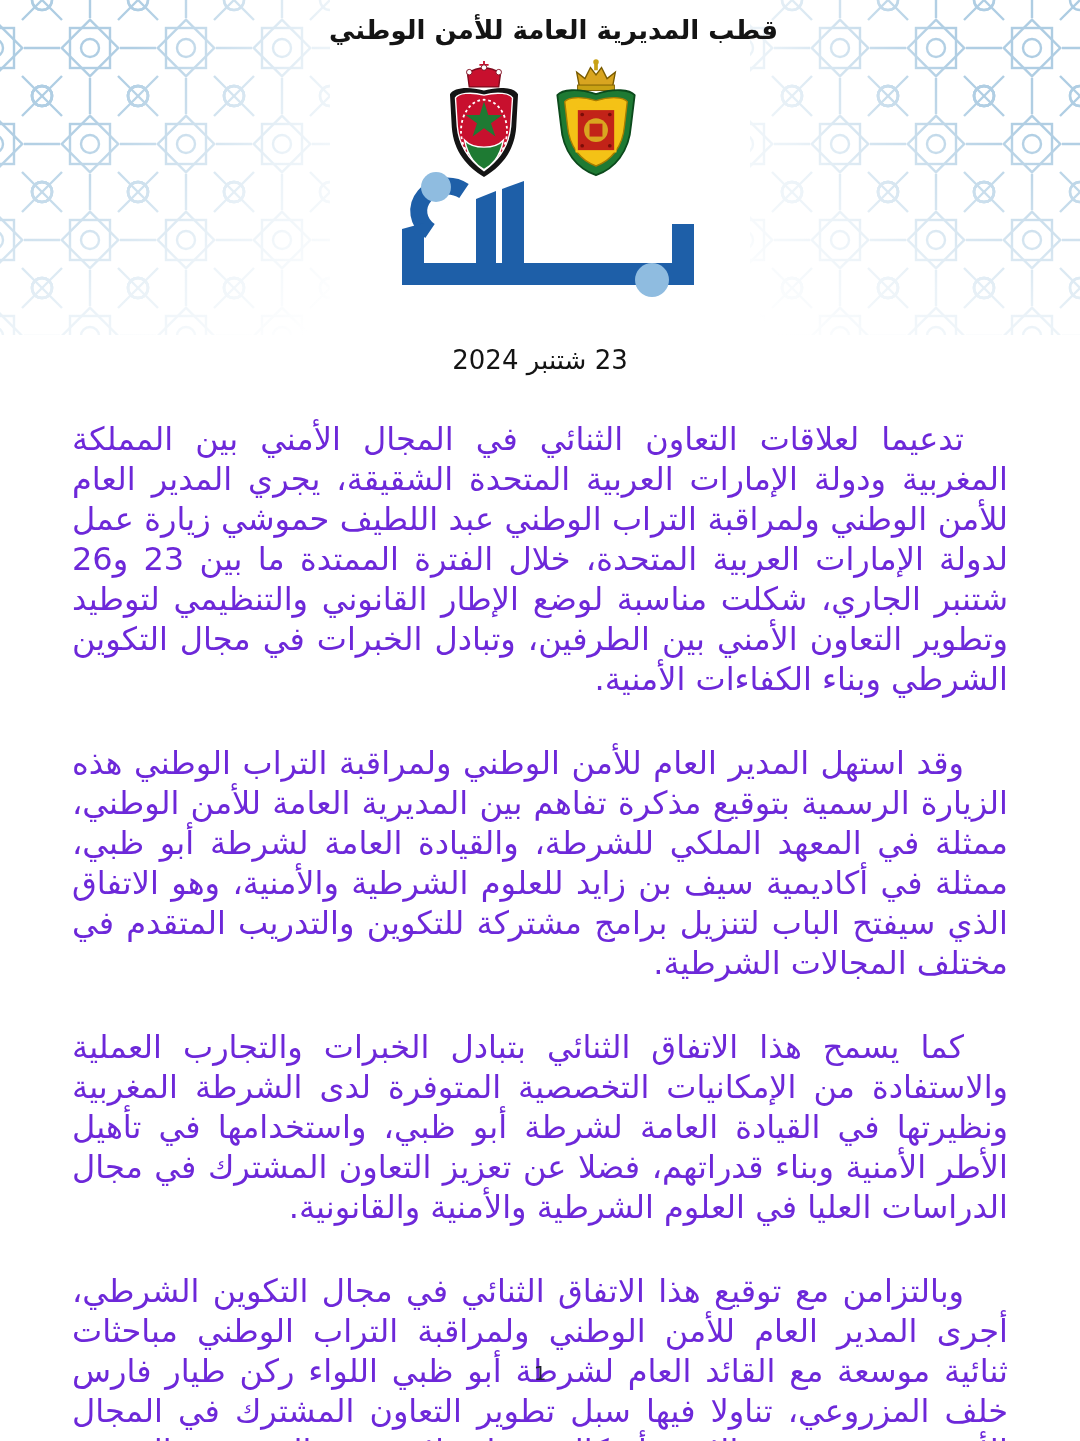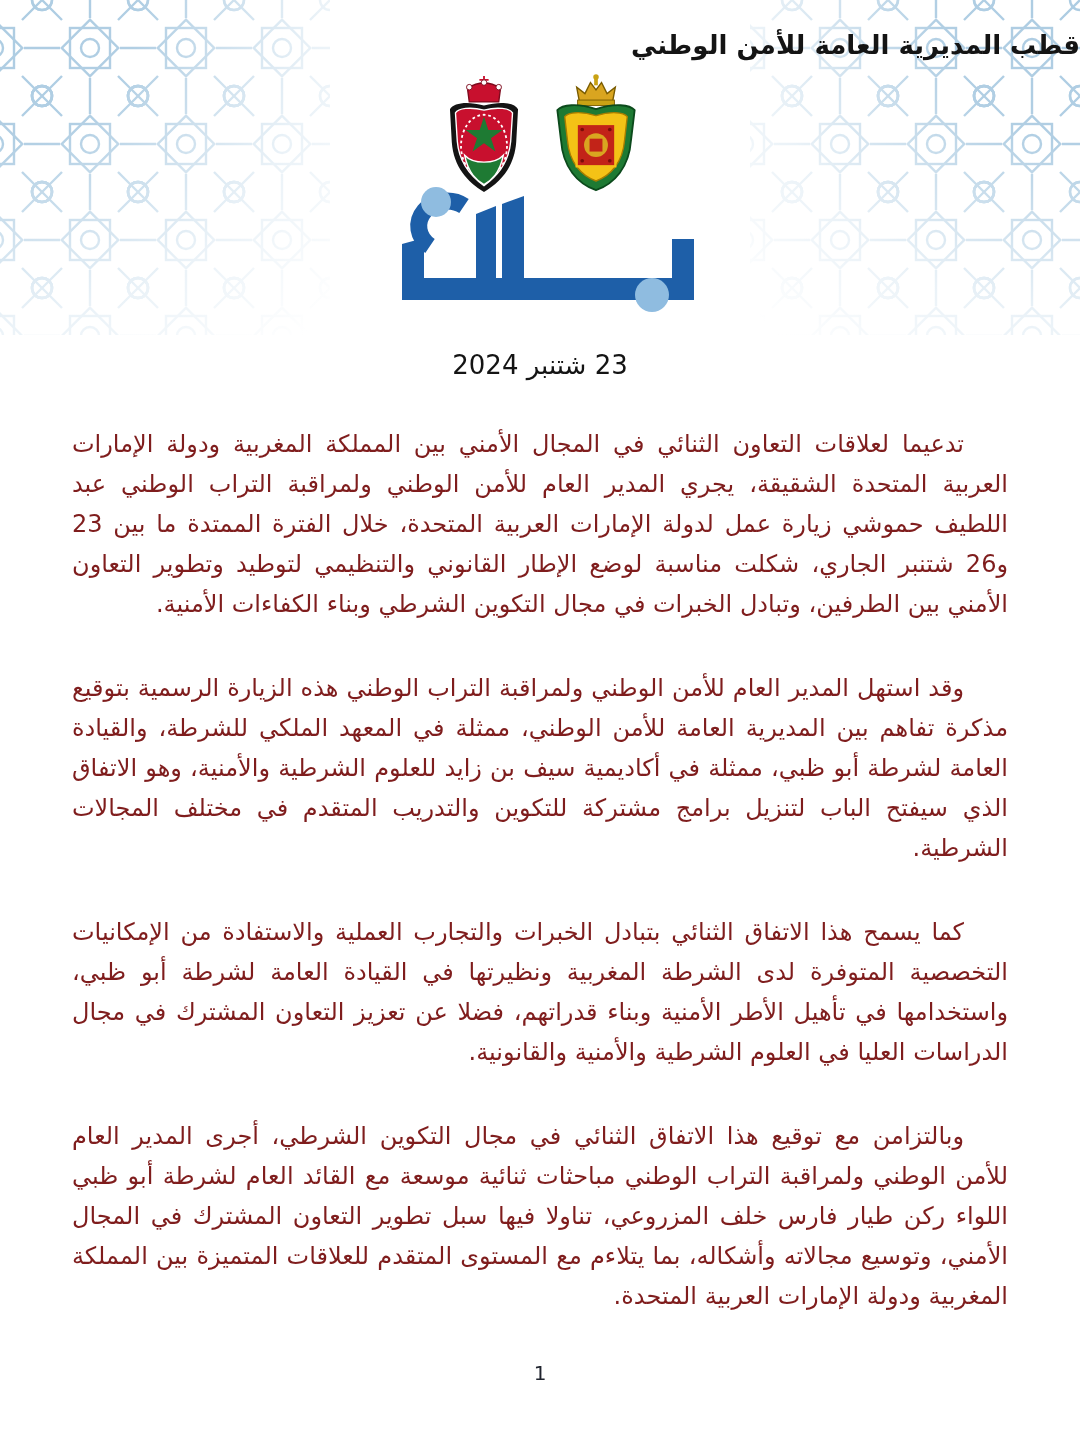--- a/index.html
+++ b/index.html
@@ -24,43 +24,43 @@
       rgba(255,255,255,0) 0%, rgba(255,255,255,0.05) 30%,
       rgba(255,255,255,0.75) 68%, #ffffff 96%);
   }
   .corner-tr::after {
     background: radial-gradient(circle at 100% 0%,
       rgba(255,255,255,0) 0%, rgba(255,255,255,0.05) 30%,
       rgba(255,255,255,0.75) 68%, #ffffff 96%);
   }
 
   
-  .header { position: relative; margin-top: 26px; text-align: right; padding-left: 27px; }
+  .header { position: relative; margin-top: 11px; text-align: center; padding-left: 27px; }
   .header div {
     font-weight: bold; font-size: 26px; line-height: 38px; color: #141414;
   }
 
   
   .emblems { position: relative; margin-top: 10px; display: flex; justify-content: center; align-items: flex-start; gap: 20px; }
   .emblems svg { display: block; }
 
   
   .logo-wrap { position: relative; margin-top: -14px; display: flex; justify-content: center; }
 
   
-  .date-line { position: relative; margin-top: 36px; text-align: center; font-size: 26px; color: #141414; direction: rtl; }
+  .date-line { position: relative; margin-top: 46px; text-align: center; font-size: 26px; color: #141414; direction: rtl; }
 
   
   .body-text { position: relative; margin: 44px 72px 0 72px; direction: rtl; }
   .body-text p {
     margin: 0 0 44px 0;
-    font-size: 24px; line-height: 40px;
+    font-size: 32px; line-height: 40px;
     text-align: justify;
     text-indent: 44px;
-    color: #7f1d1d;
+    color: #6d28d9;
   }
 
   
   .page-number { position: absolute; bottom: 56px; left: 0; right: 0; text-align: center; font-size: 20px; color: #20242e; }
 </style>
 </head>
 <body>
 
 <div class="page">
 

